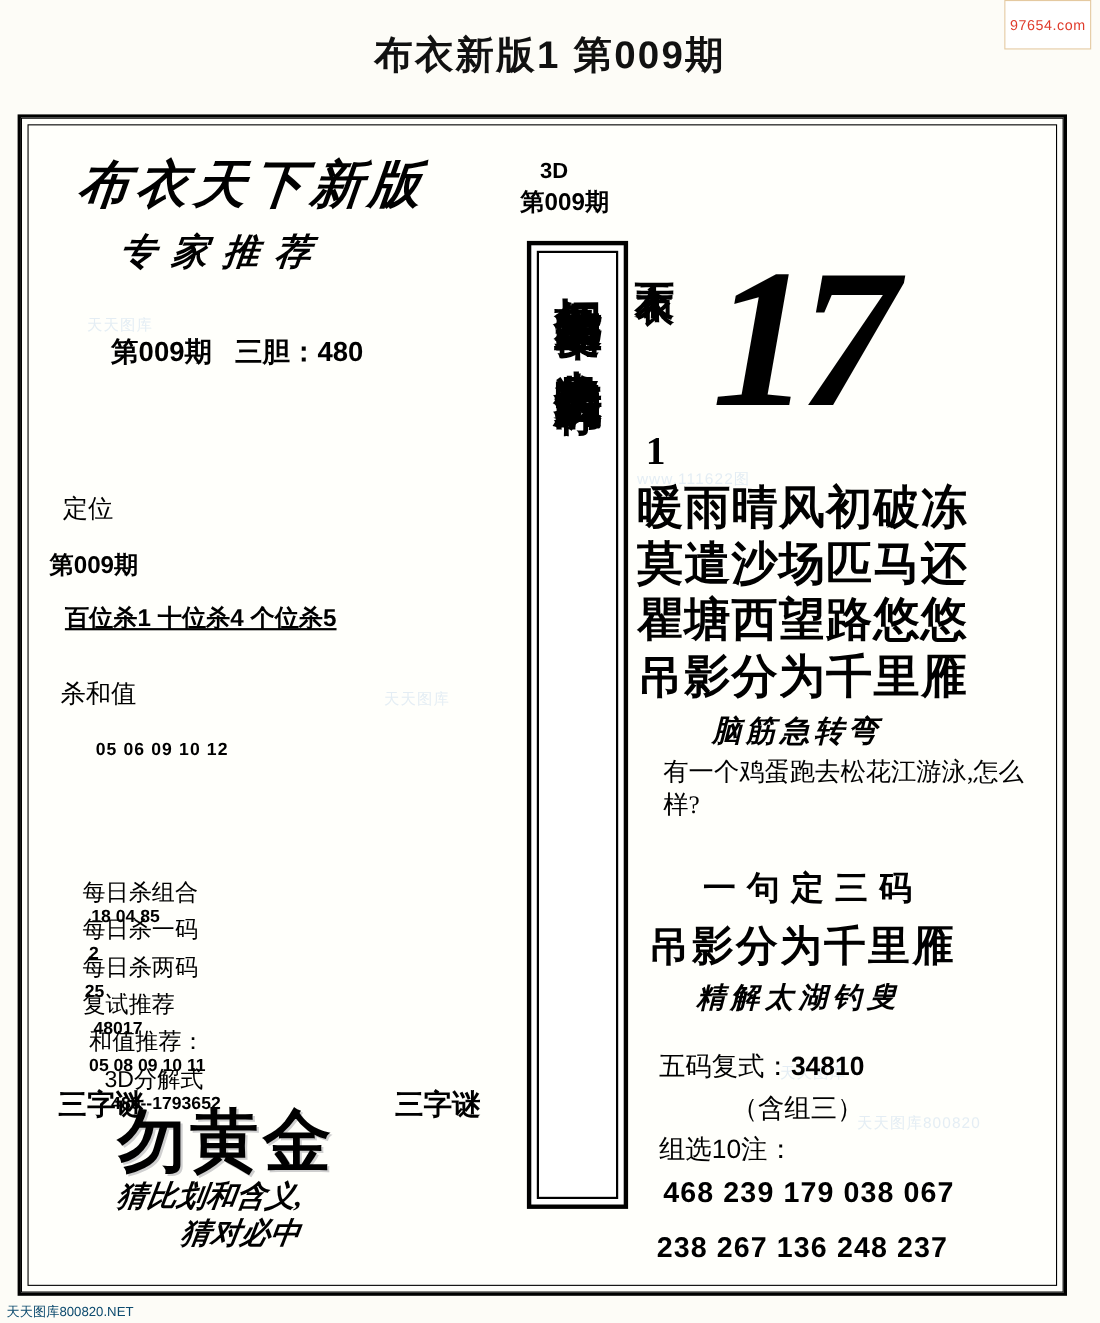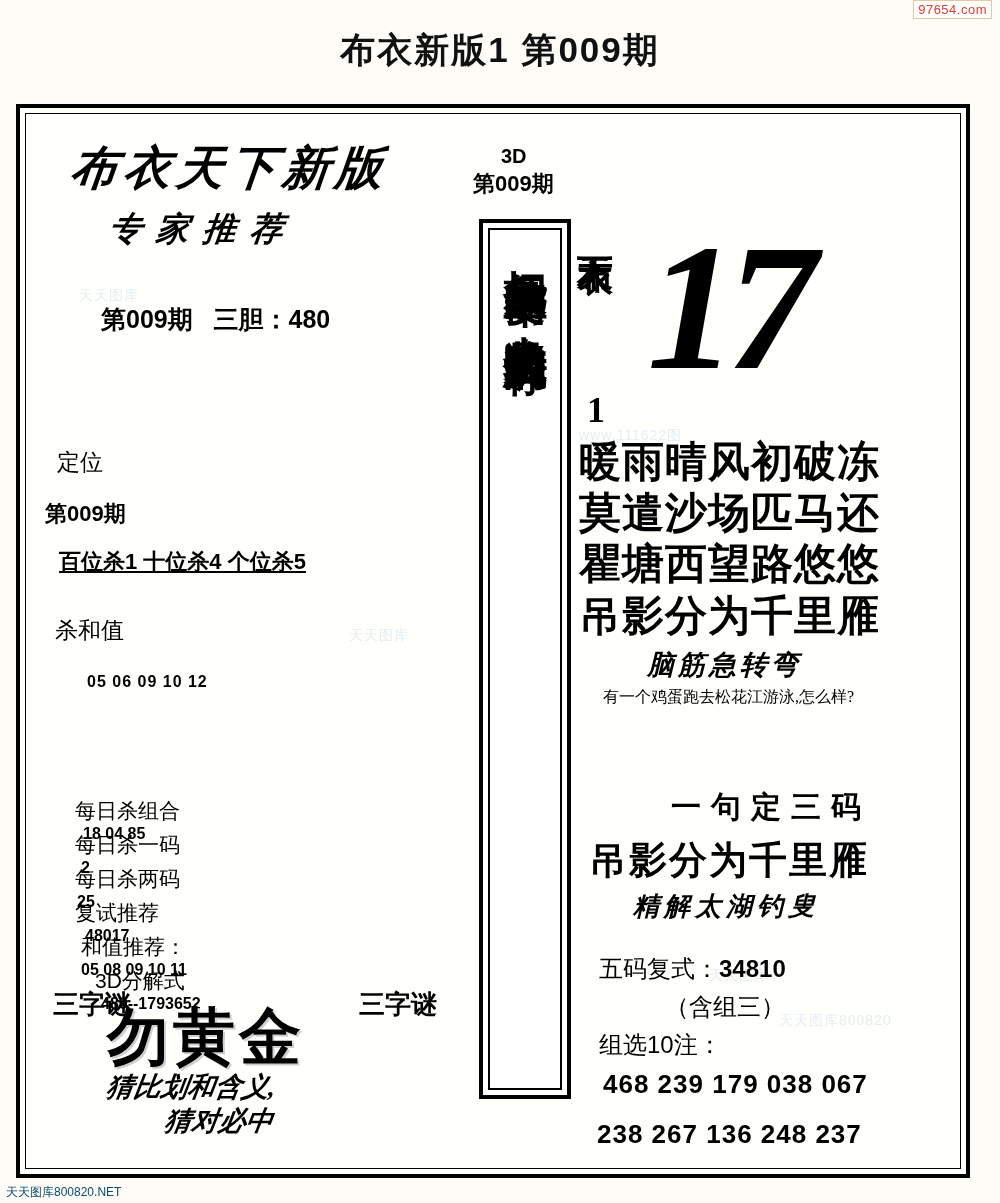--- a/index.html
+++ b/index.html
@@ -22,21 +22,21 @@
   
   .wm-top {
     position: absolute;
     top: 0;
     right: 8px;
     font-family: "Liberation Sans", sans-serif;
     font-size: 13px;
     color: #e03c2c;
     background: #fff;
     border: 1px solid #e4c9a0;
-    padding: 1px 4px;
+    padding: 14px 4px;
     letter-spacing: 0.5px;
   }
   
   .title-bar {
     position: absolute;
     top: 18px;
     left: 0;
     width: 100%;
     height: 64px;
     display: flex;
@@ -173,21 +173,20 @@
     color: #000;
   }
   .banner-label-3d {
     position: absolute;
     left: 472px;
     top: 38px;
     font-family: "Liberation Sans", sans-serif;
     font-weight: bold;
     font-size: 20px;
     color: #000;
-    margin-left: 10px;
   }
   .banner-label-qi {
     position: absolute;
     left: 454px;
     top: 62px;
     font-family: "Liberation Sans", sans-serif;
     font-weight: bold;
     font-size: 22px;
     color: #000;
   }
@@ -239,34 +238,33 @@
     font-size: 27px;
     letter-spacing: 4px;
     color: #000;
   }
   .brain-q {
     position: absolute;
     left: 584px;
     top: 580px;
     width: 350px;
     font-family: "Liberation Serif", serif;
-    font-size: 16px;
+    font-size: 23px;
     line-height: 1.3;
     color: #000;
   }
   .three-code-title {
     position: absolute;
     left: 620px;
     top: 680px;
     font-family: "Liberation Serif", serif;
     font-weight: bold;
     font-size: 30px;
     letter-spacing: 10px;
     color: #000;
-    margin-left: 32px;
   }
   .three-code-line {
     position: absolute;
     left: 570px;
     top: 728px;
     font-family: "Liberation Serif", serif;
     font-weight: bold;
     font-size: 38px;
     letter-spacing: 2px;
     color: #000;

